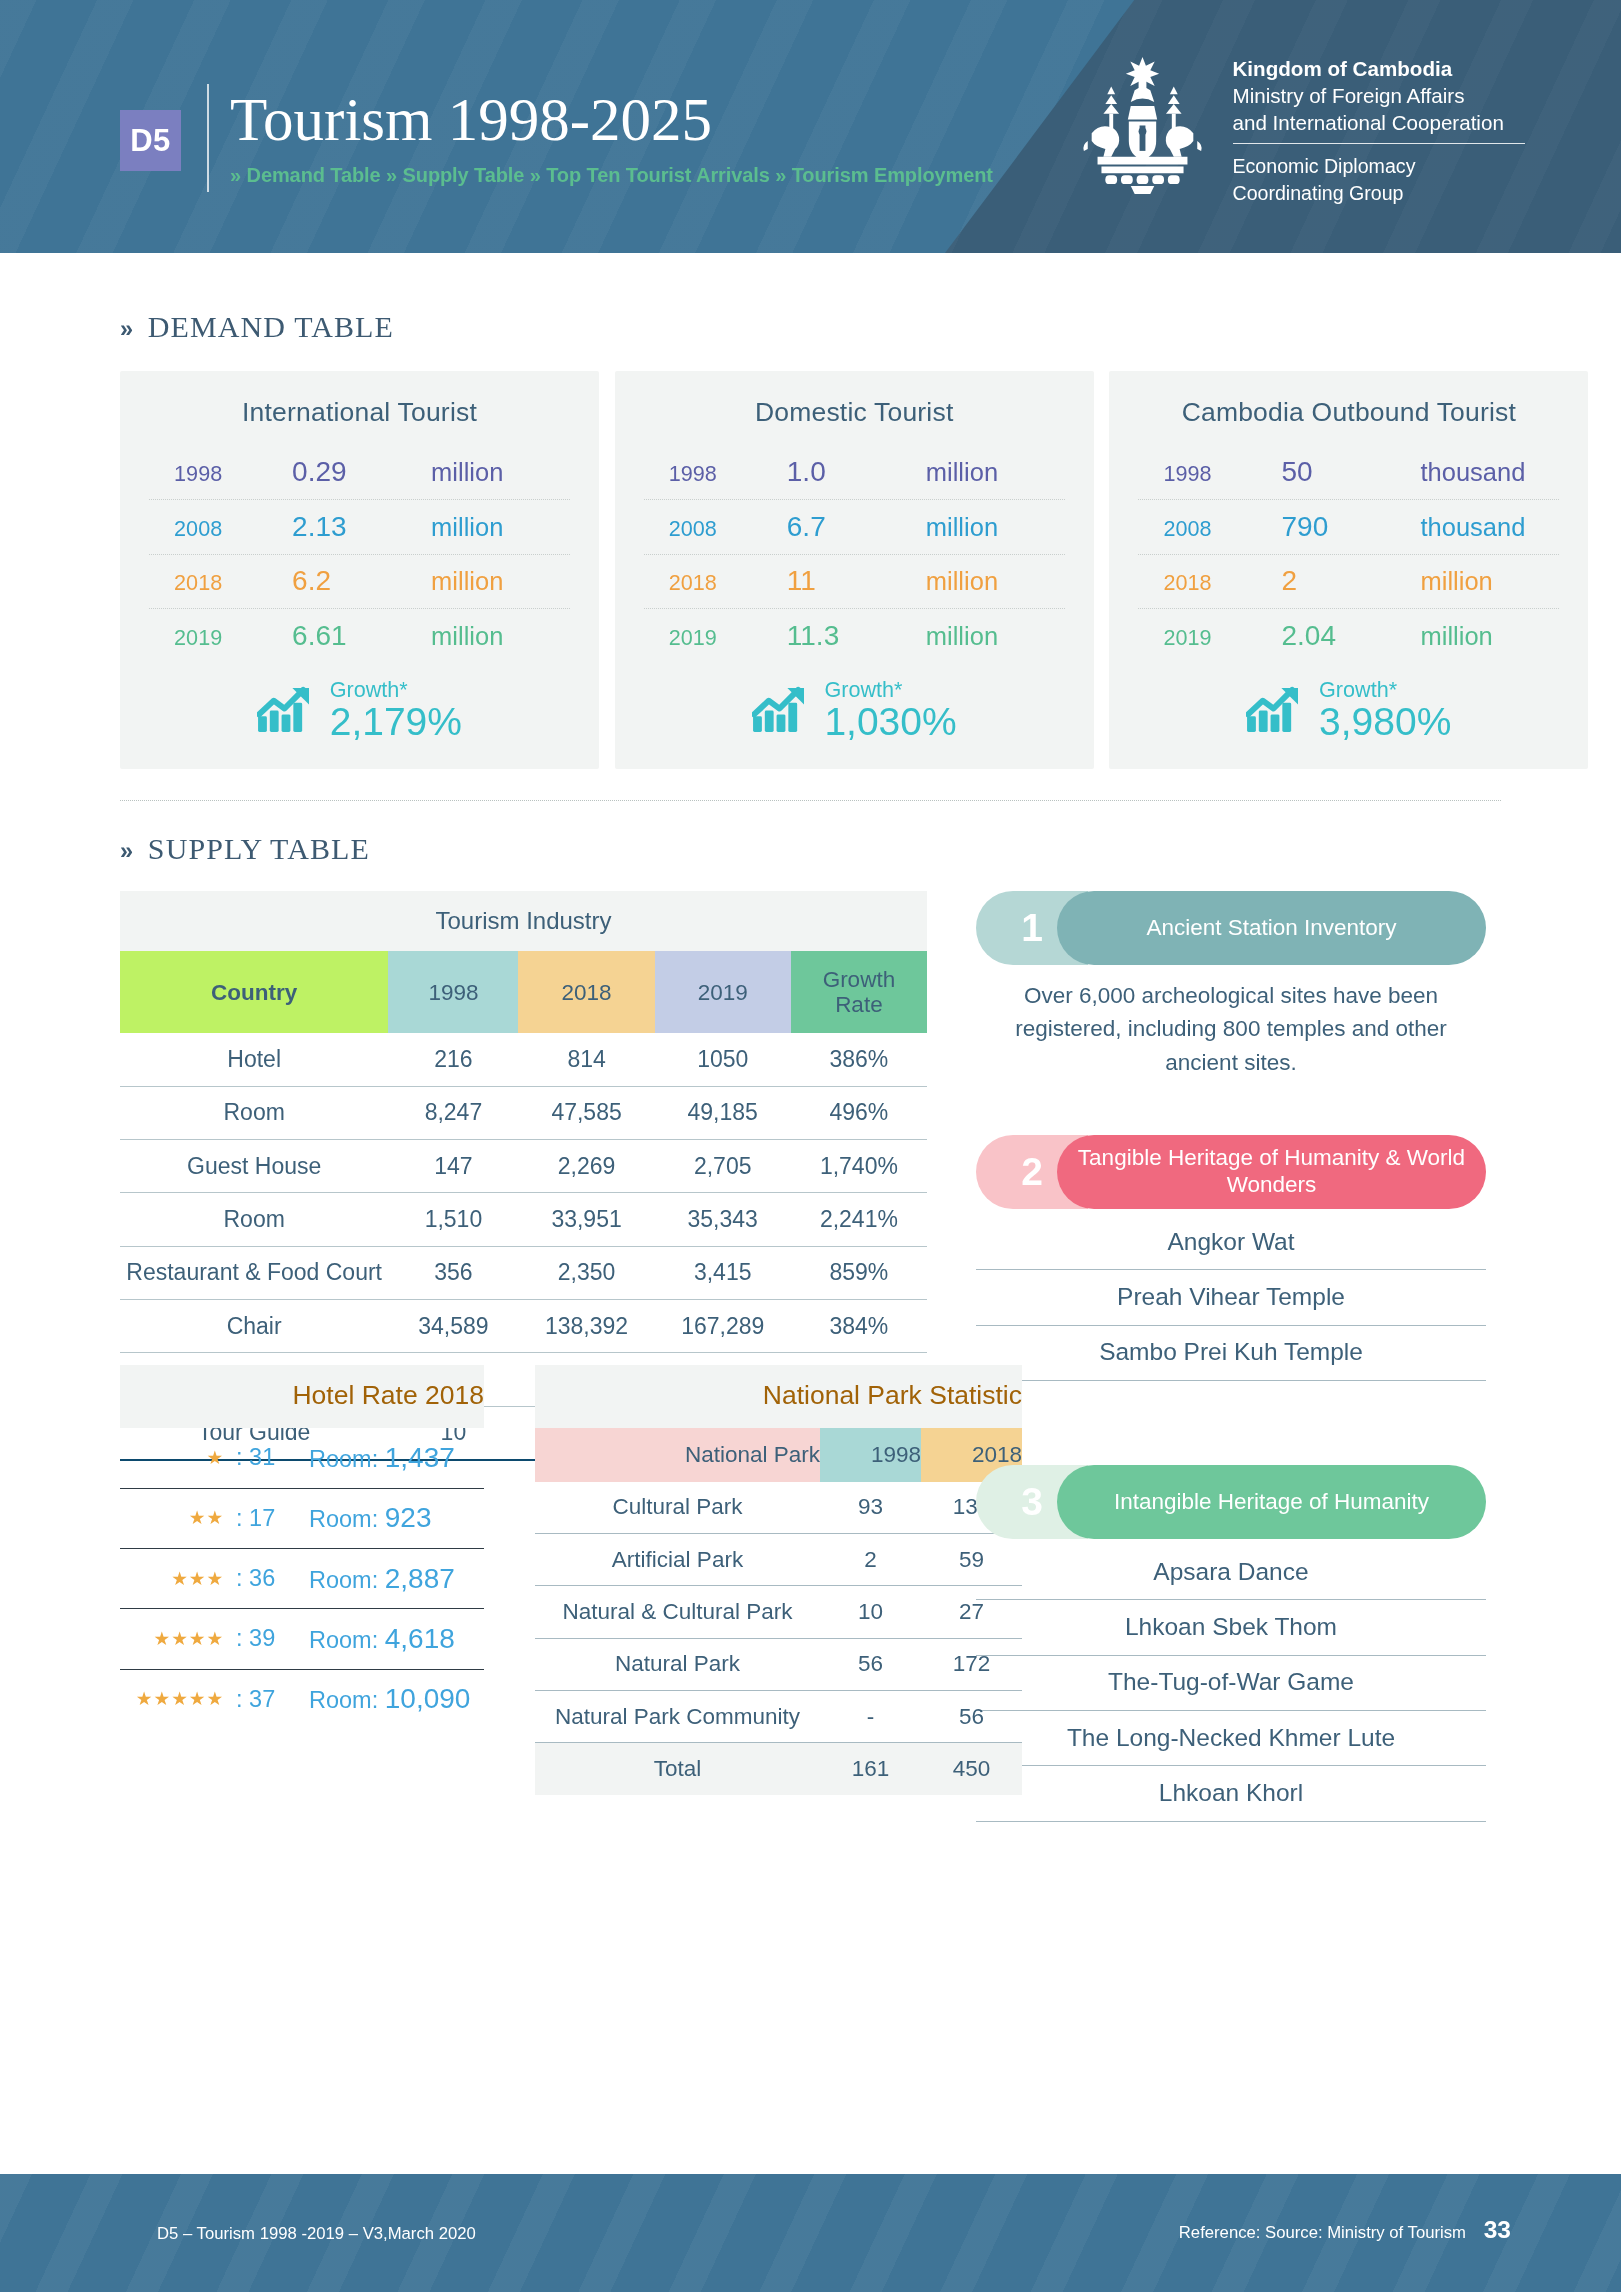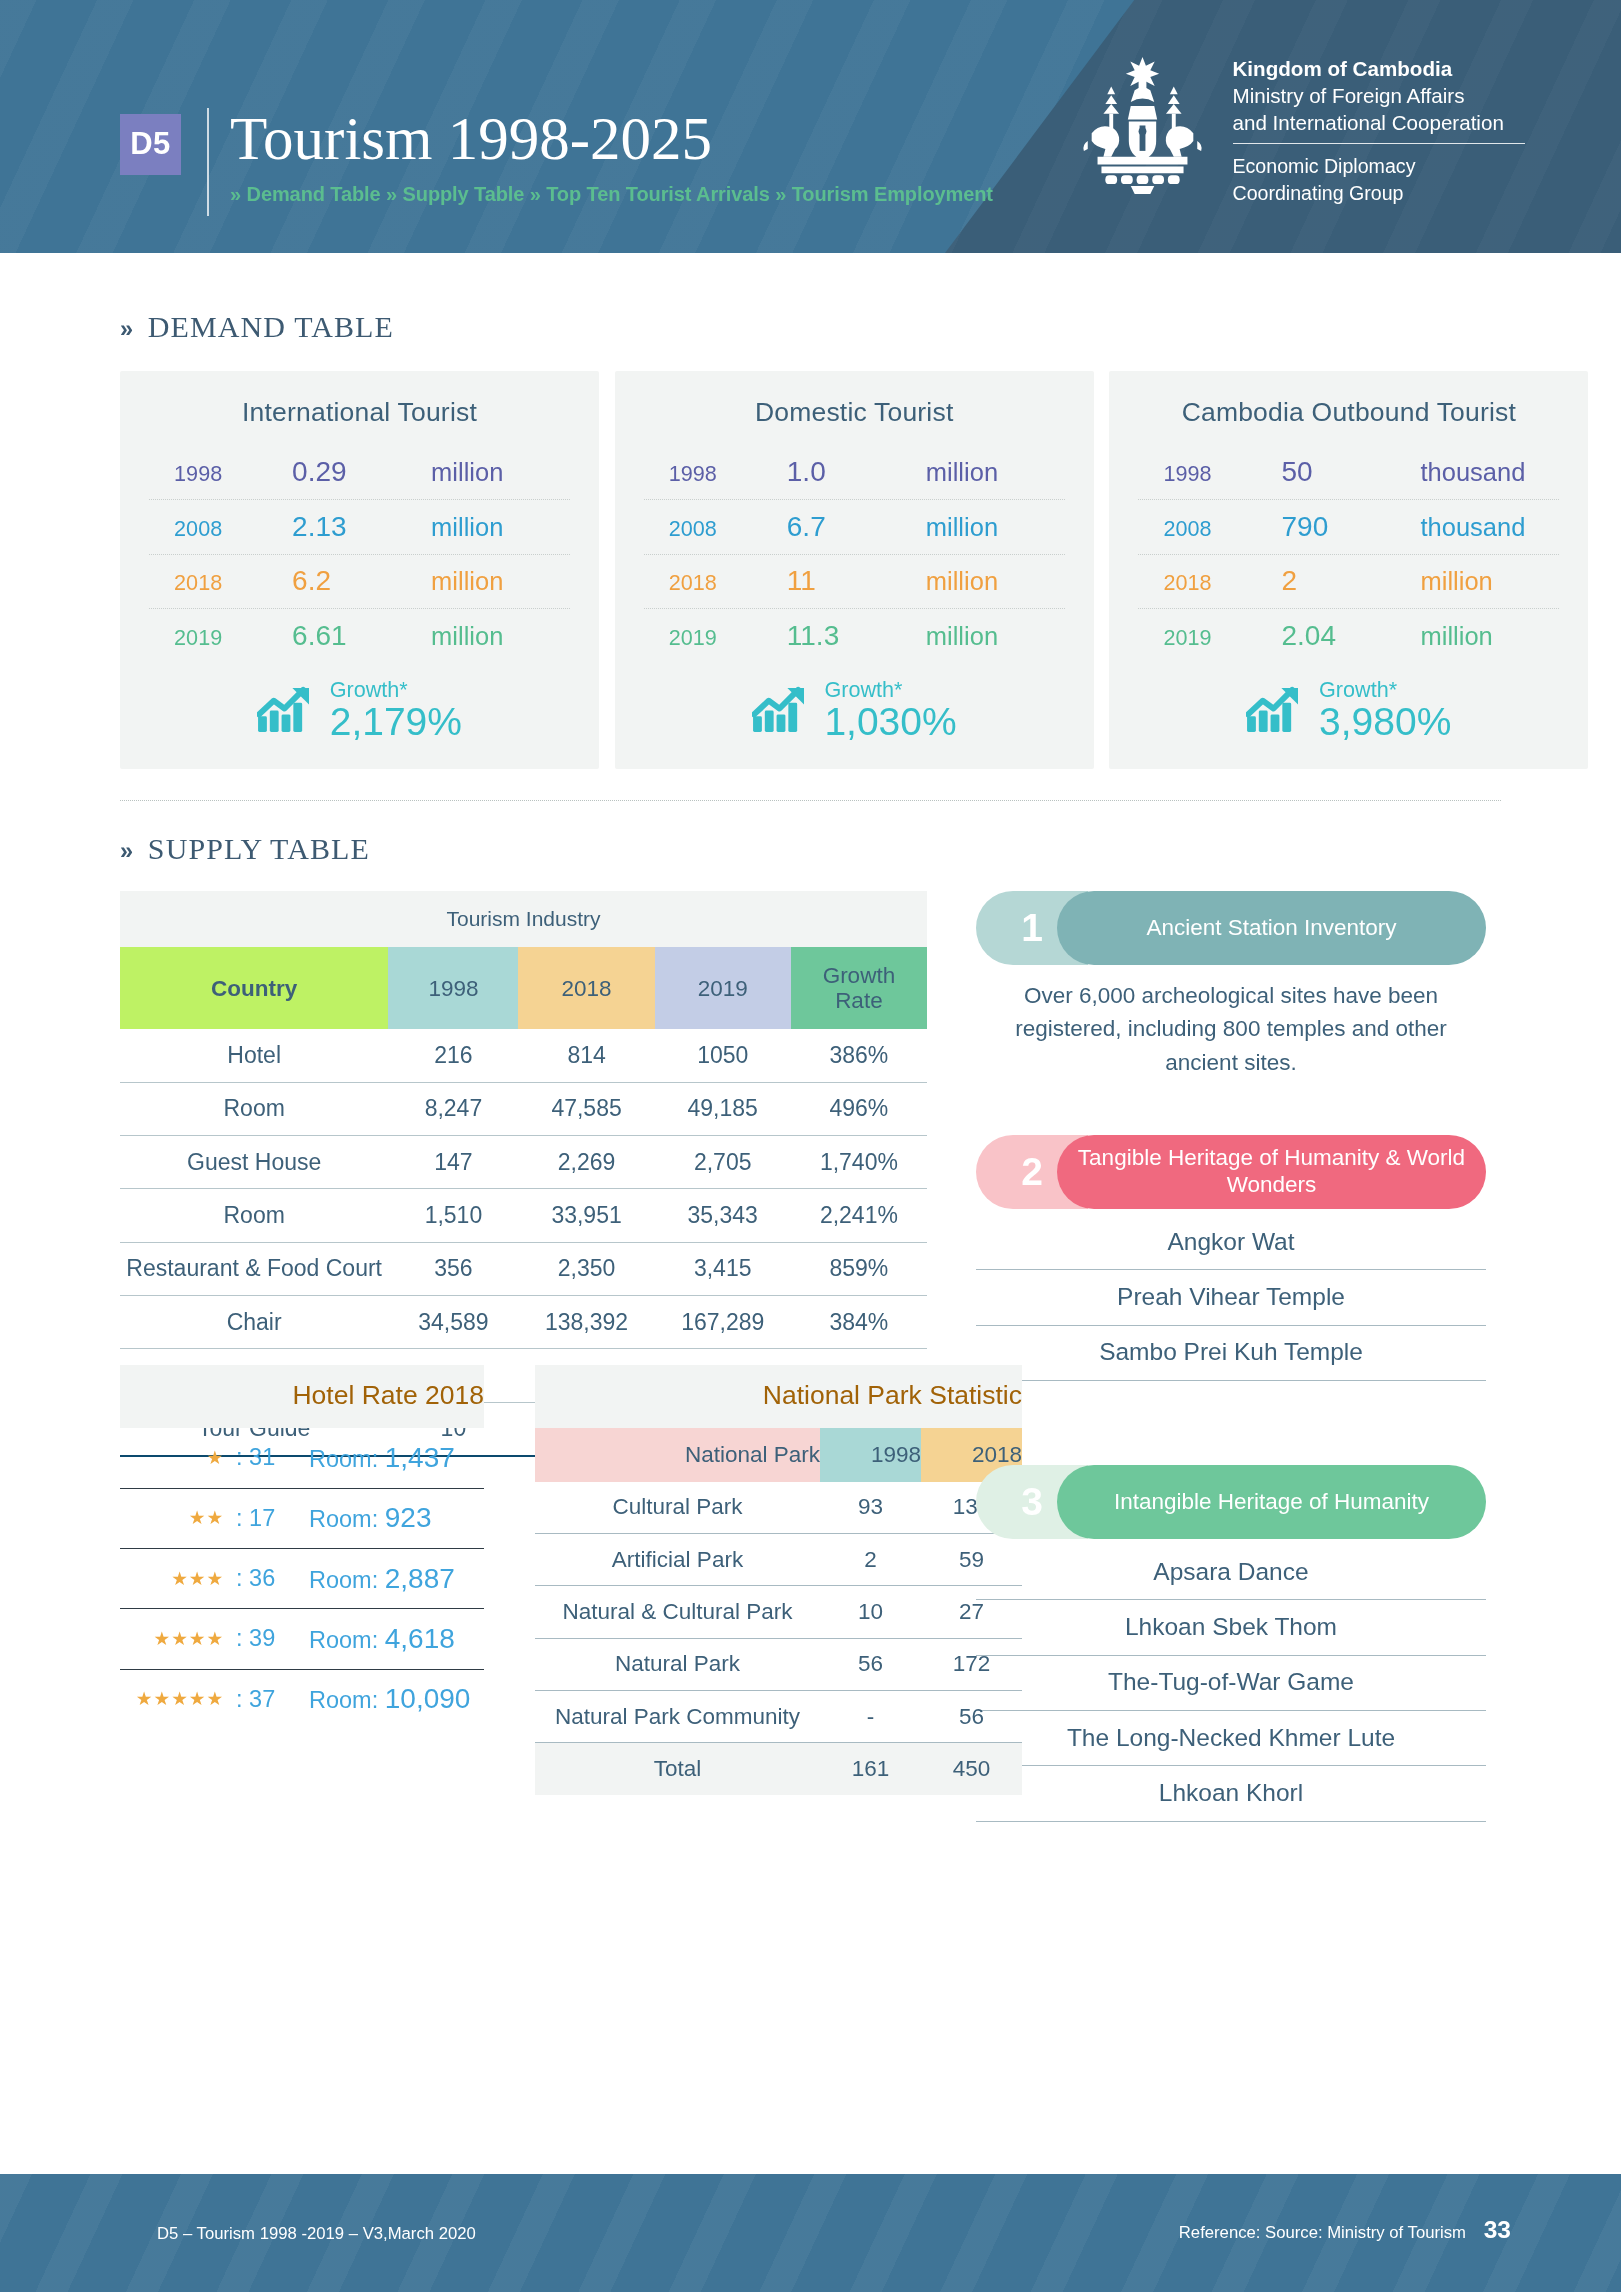--- a/index.html
+++ b/index.html
@@ -29,21 +29,21 @@
     position: absolute; top: 0; right: 0; width: 676px; height: 253px;
     background: #3a5e78;
     clip-path: polygon(100% 0, 100% 100%, 0 100%, 28% 0);
   }
   .header .dark-wedge .stripes2 {
     position:absolute; inset:0;
     background: repeating-linear-gradient(115deg,
       rgba(255,255,255,0.028) 0px, rgba(255,255,255,0.028) 29px,
       rgba(255,255,255,0.0) 29px, rgba(255,255,255,0.0) 84px);
   }
-  .hdr-left { position: absolute; left: 120px; top: 84px; display: flex; align-items: flex-start; margin-top: 24px; }
+  .hdr-left { position: absolute; left: 120px; top: 84px; display: flex; align-items: center; }
   .d5-badge {
     width: 61px; height: 61px; background: #7b7fc0; color: #fff;
     font-weight: bold; font-size: 31px; display:flex; align-items:center; justify-content:center;
     letter-spacing: 0.5px; flex: none; margin-top: 5.9px;
   }
   .hdr-divider { width: 2px; height: 108px; background: rgba(255,255,255,0.75); margin: 0 21.6px 0 25.5px; flex:none; }
   .hdr-titles { padding-top: 0px; }
   .page-title {
     font-family: "Liberation Serif", serif;
     font-size: 61px; color: #ffffff; line-height: 1.0; letter-spacing: 0px; white-space: nowrap;
@@ -96,21 +96,21 @@
   .growth-txt { color: #35bec9; line-height: 1; }
   .growth-txt .lbl { font-size: 21.6px; display:block; margin-bottom: 2px; }
   .growth-txt .num { font-size: 39px; display:block; }
 
   .dotted-div { height: 1px; border-top: 1px dotted #b9c2c0; margin: 0; }
 
   
   .supply-wrap { display: flex; gap: 49px; }
   .supply-table { width: 807px; flex: none; }
   .st-banner {
-    background: #f2f4f3; text-align: center; font-size: 21px; color: #3d6079;
+    background: #f2f4f3; text-align: center; font-size: 24px; color: #3d6079;
     padding: 15.7px 0 16.7px 0;
   }
   .st-grid { width: 100%; border-collapse: collapse; table-layout: fixed; }
   .st-grid th {
     font-weight: normal; font-size: 22.5px; color: #3d6079; padding: 15.7px 0; text-align: center;
     line-height: 1.12;
   }
   .st-grid th.c-country { background: #bef264; font-weight: bold; }
   .st-grid th.c-1998h   { background: #a9d8d6; }
   .st-grid th.c-2018h   { background: #f5d393; }

